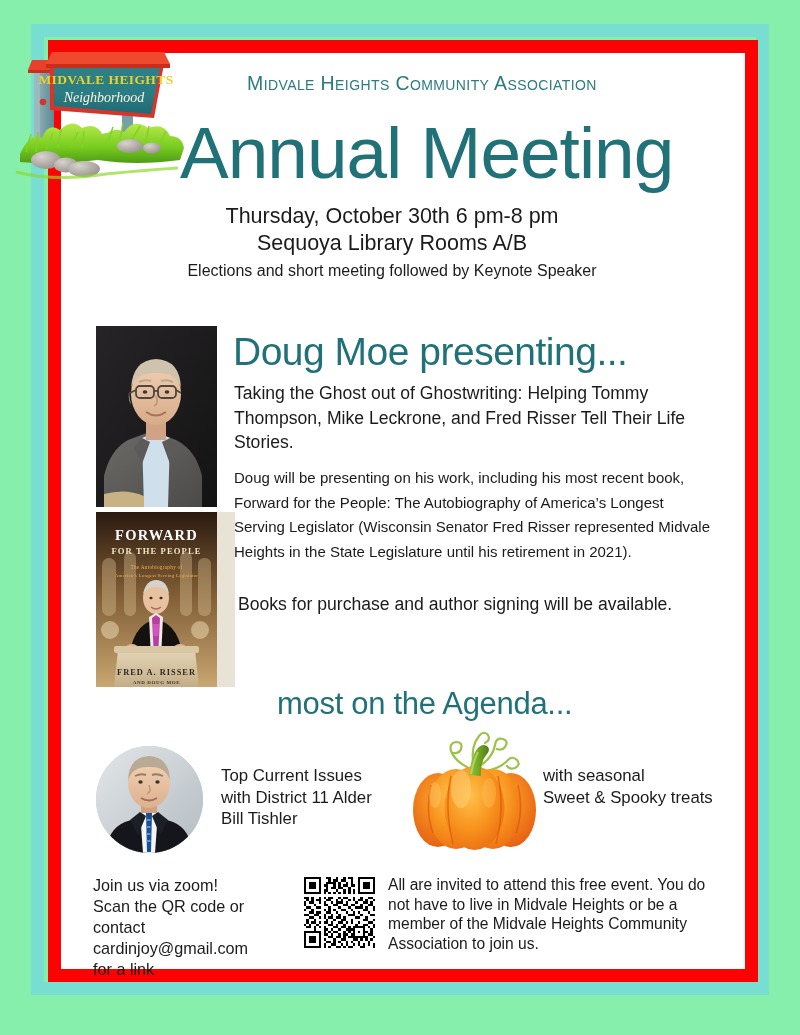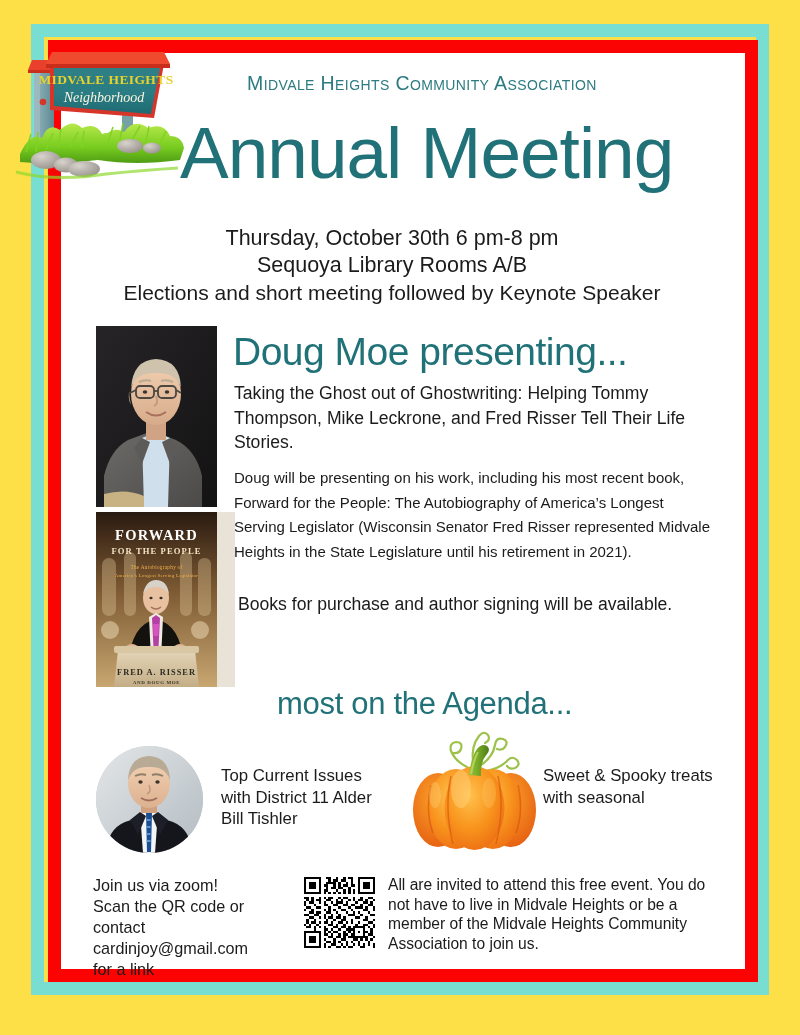--- a/index.html
+++ b/index.html
@@ -9,21 +9,21 @@
   }
   body {
     font-family: "Liberation Sans", sans-serif;
     -webkit-font-smoothing: antialiased;
   }
 
   #flyer {
     position: relative;
     width: 800px;
     height: 1035px;
-    background: #fde047;
+    background: #86efac;
     overflow: hidden;
   }
 
   
   .frame {
     position: absolute;
     box-sizing: border-box;
     pointer-events: none;
   }
   .frame-teal {
@@ -88,23 +88,22 @@
   
   .datelines {
     position: absolute;
     left: 62px;
     top: 203px;
     width: 660px;
     text-align: center;
     color: #1b1b1b;
     font-size: 21.5px;
     line-height: 27px;
-    margin-top: 22px;
-  }
-  .datelines .l3 { font-size: 21px; }
+  }
+  .datelines .l3 { font-size: 16px; }
 
   
   .moe-photo {
     position: absolute;
     left: 96px;
     top: 326px;
     width: 121px;
     height: 181px;
     overflow: hidden;
     background: #1d1c1d;
@@ -528,22 +527,22 @@
       <ellipse cx="50" cy="62" rx="10" ry="19" fill="#ffd27a" opacity="0.5"></ellipse>
       <ellipse cx="24" cy="68" rx="6" ry="13" fill="#ffd27a" opacity="0.35"></ellipse>
       <ellipse cx="78" cy="66" rx="7" ry="15" fill="#ffce6d" opacity="0.3"></ellipse>
 
       <path d="M58 48 q2 -18 8 -26 q5 -6 10 -3 q4 3 0 8 q-7 8 -6 22 Z" fill="url(#stemG)"></path>
       <path d="M60 47 q3 -15 7 -22" stroke="#bcd96a" stroke-width="2" fill="none" opacity="0.8"></path>
     </svg>
   </div>
 
   <div class="agenda-right-text">
+    <div>with  seasonal</div>
     <div>Sweet &amp; Spooky treats</div>
-    <div>with  seasonal</div>
   </div>
 
   <div class="zoom-block">
     <div>Join us via zoom!</div>
     <div>Scan the QR code or contact</div>
     <div>cardinjoy@gmail.com</div>
     <div>for a link</div>
   </div>
 
   <div class="qr">

